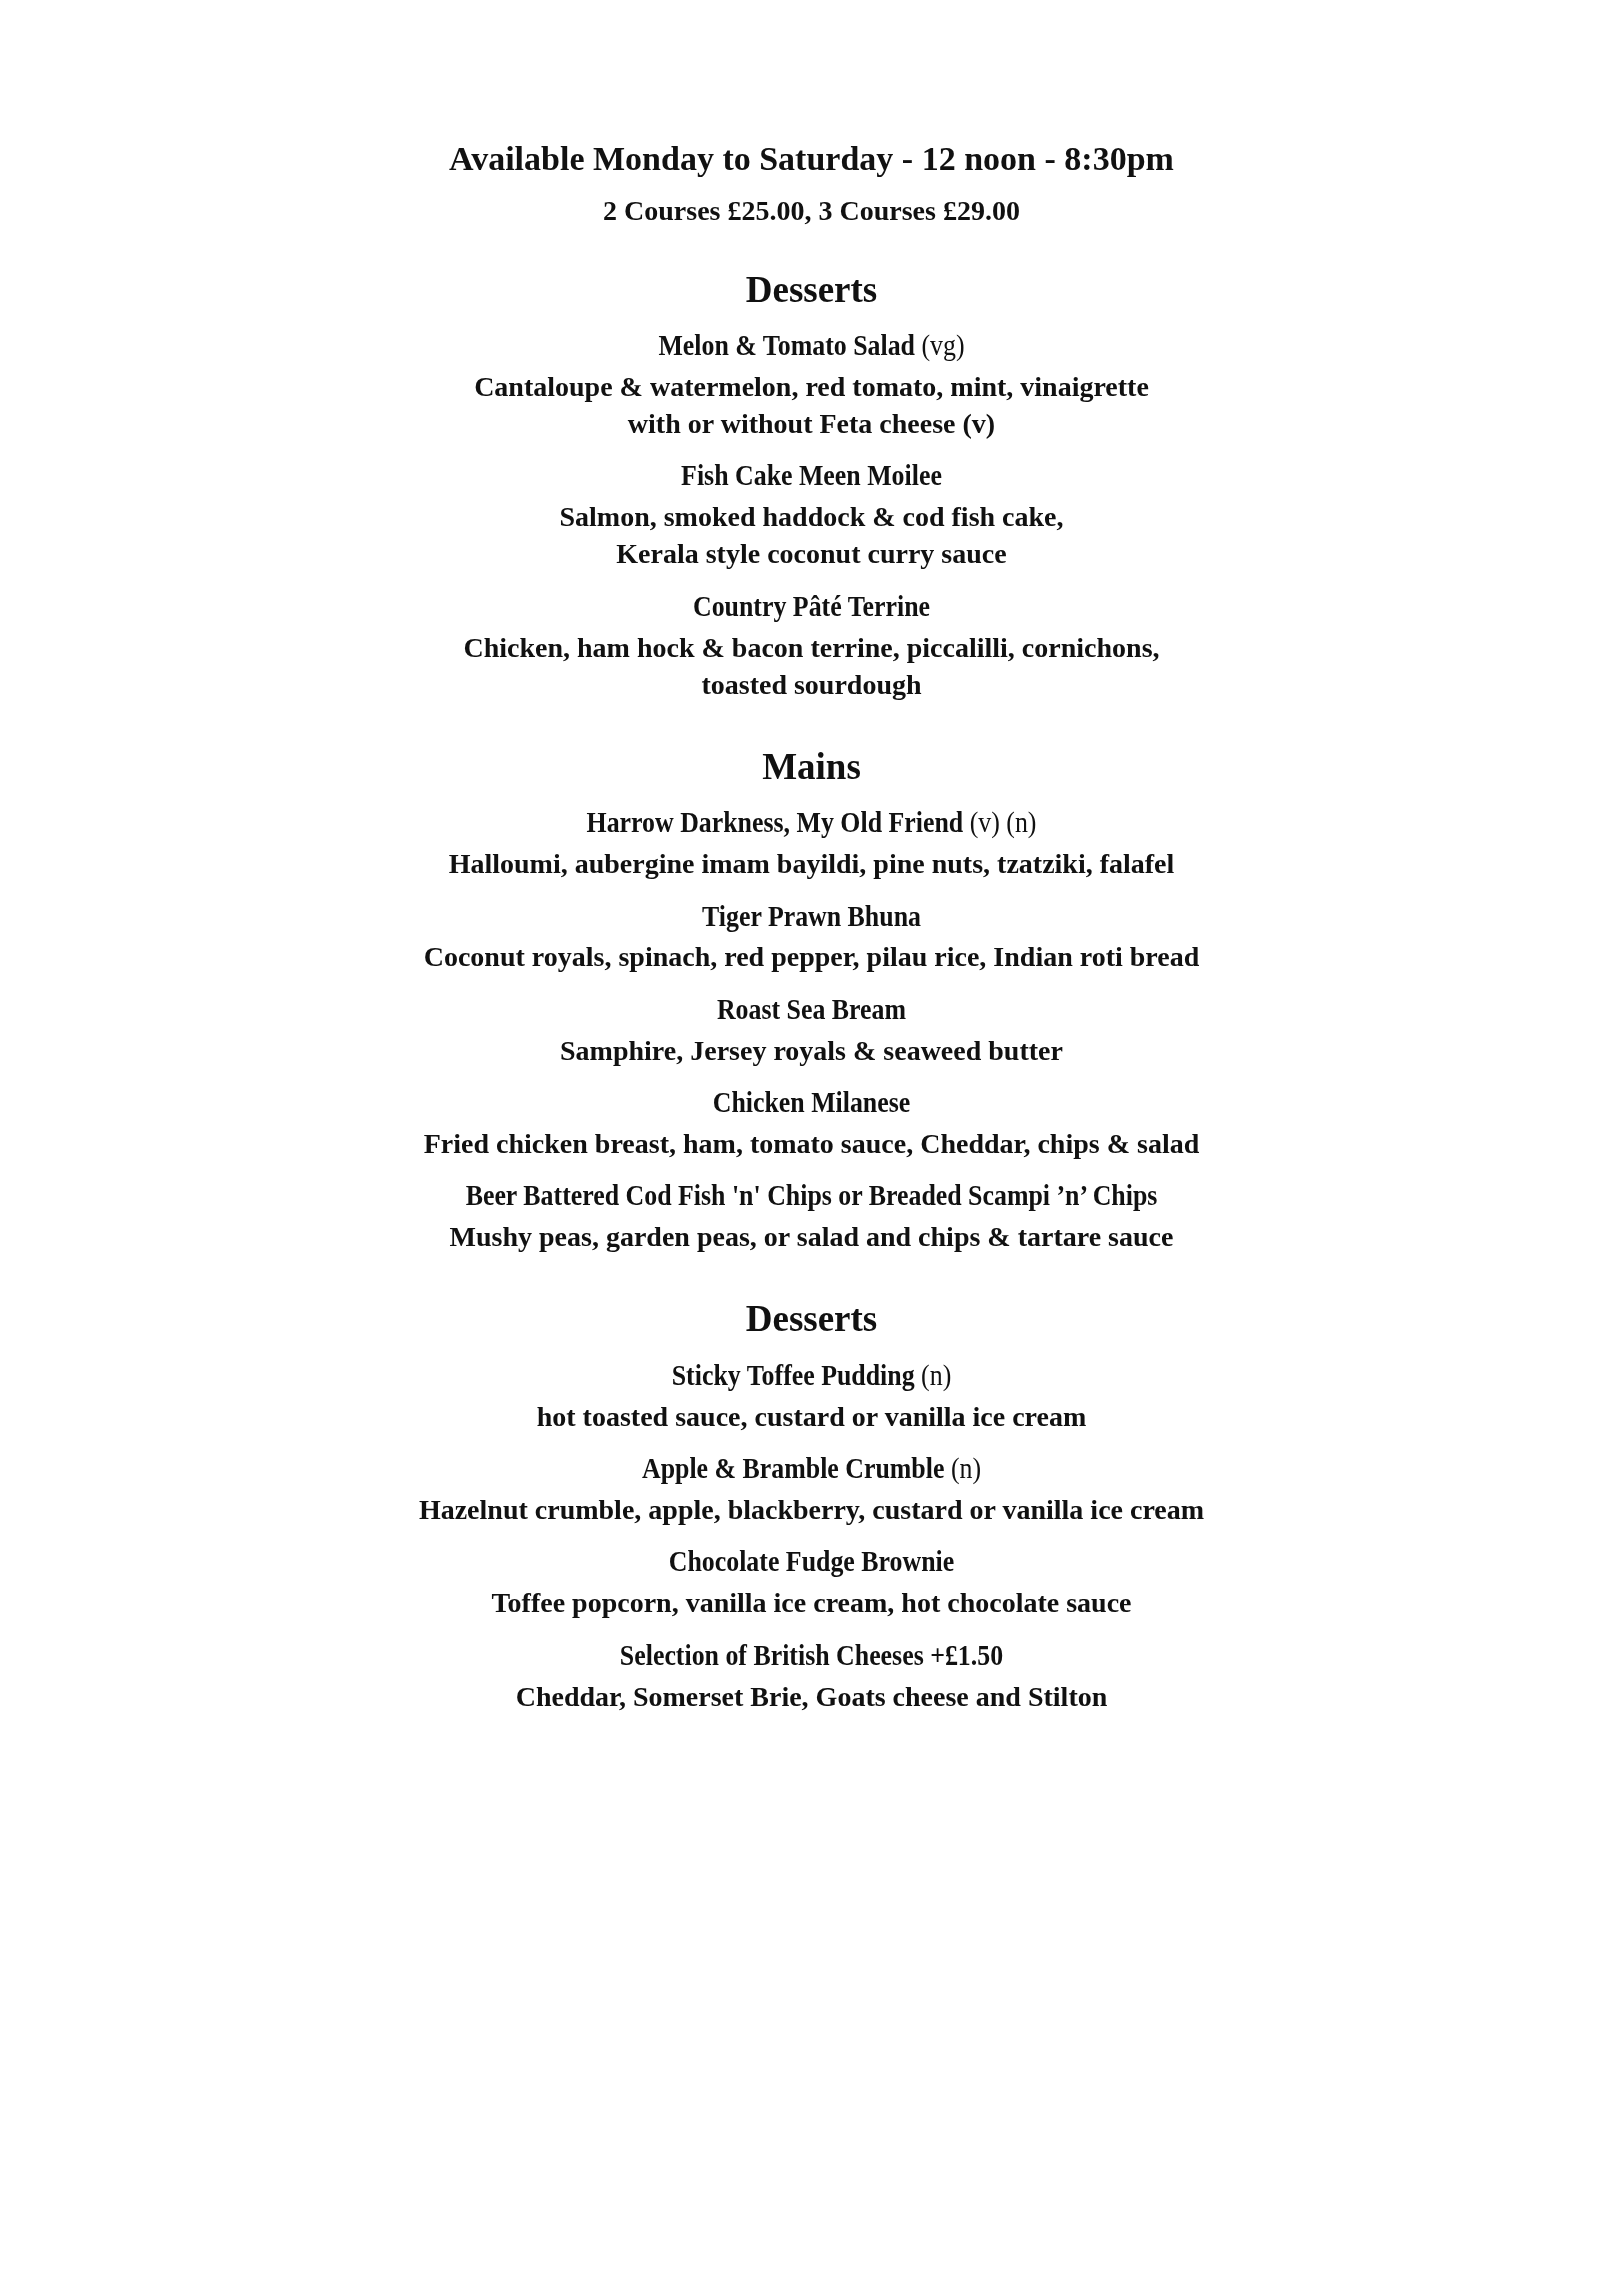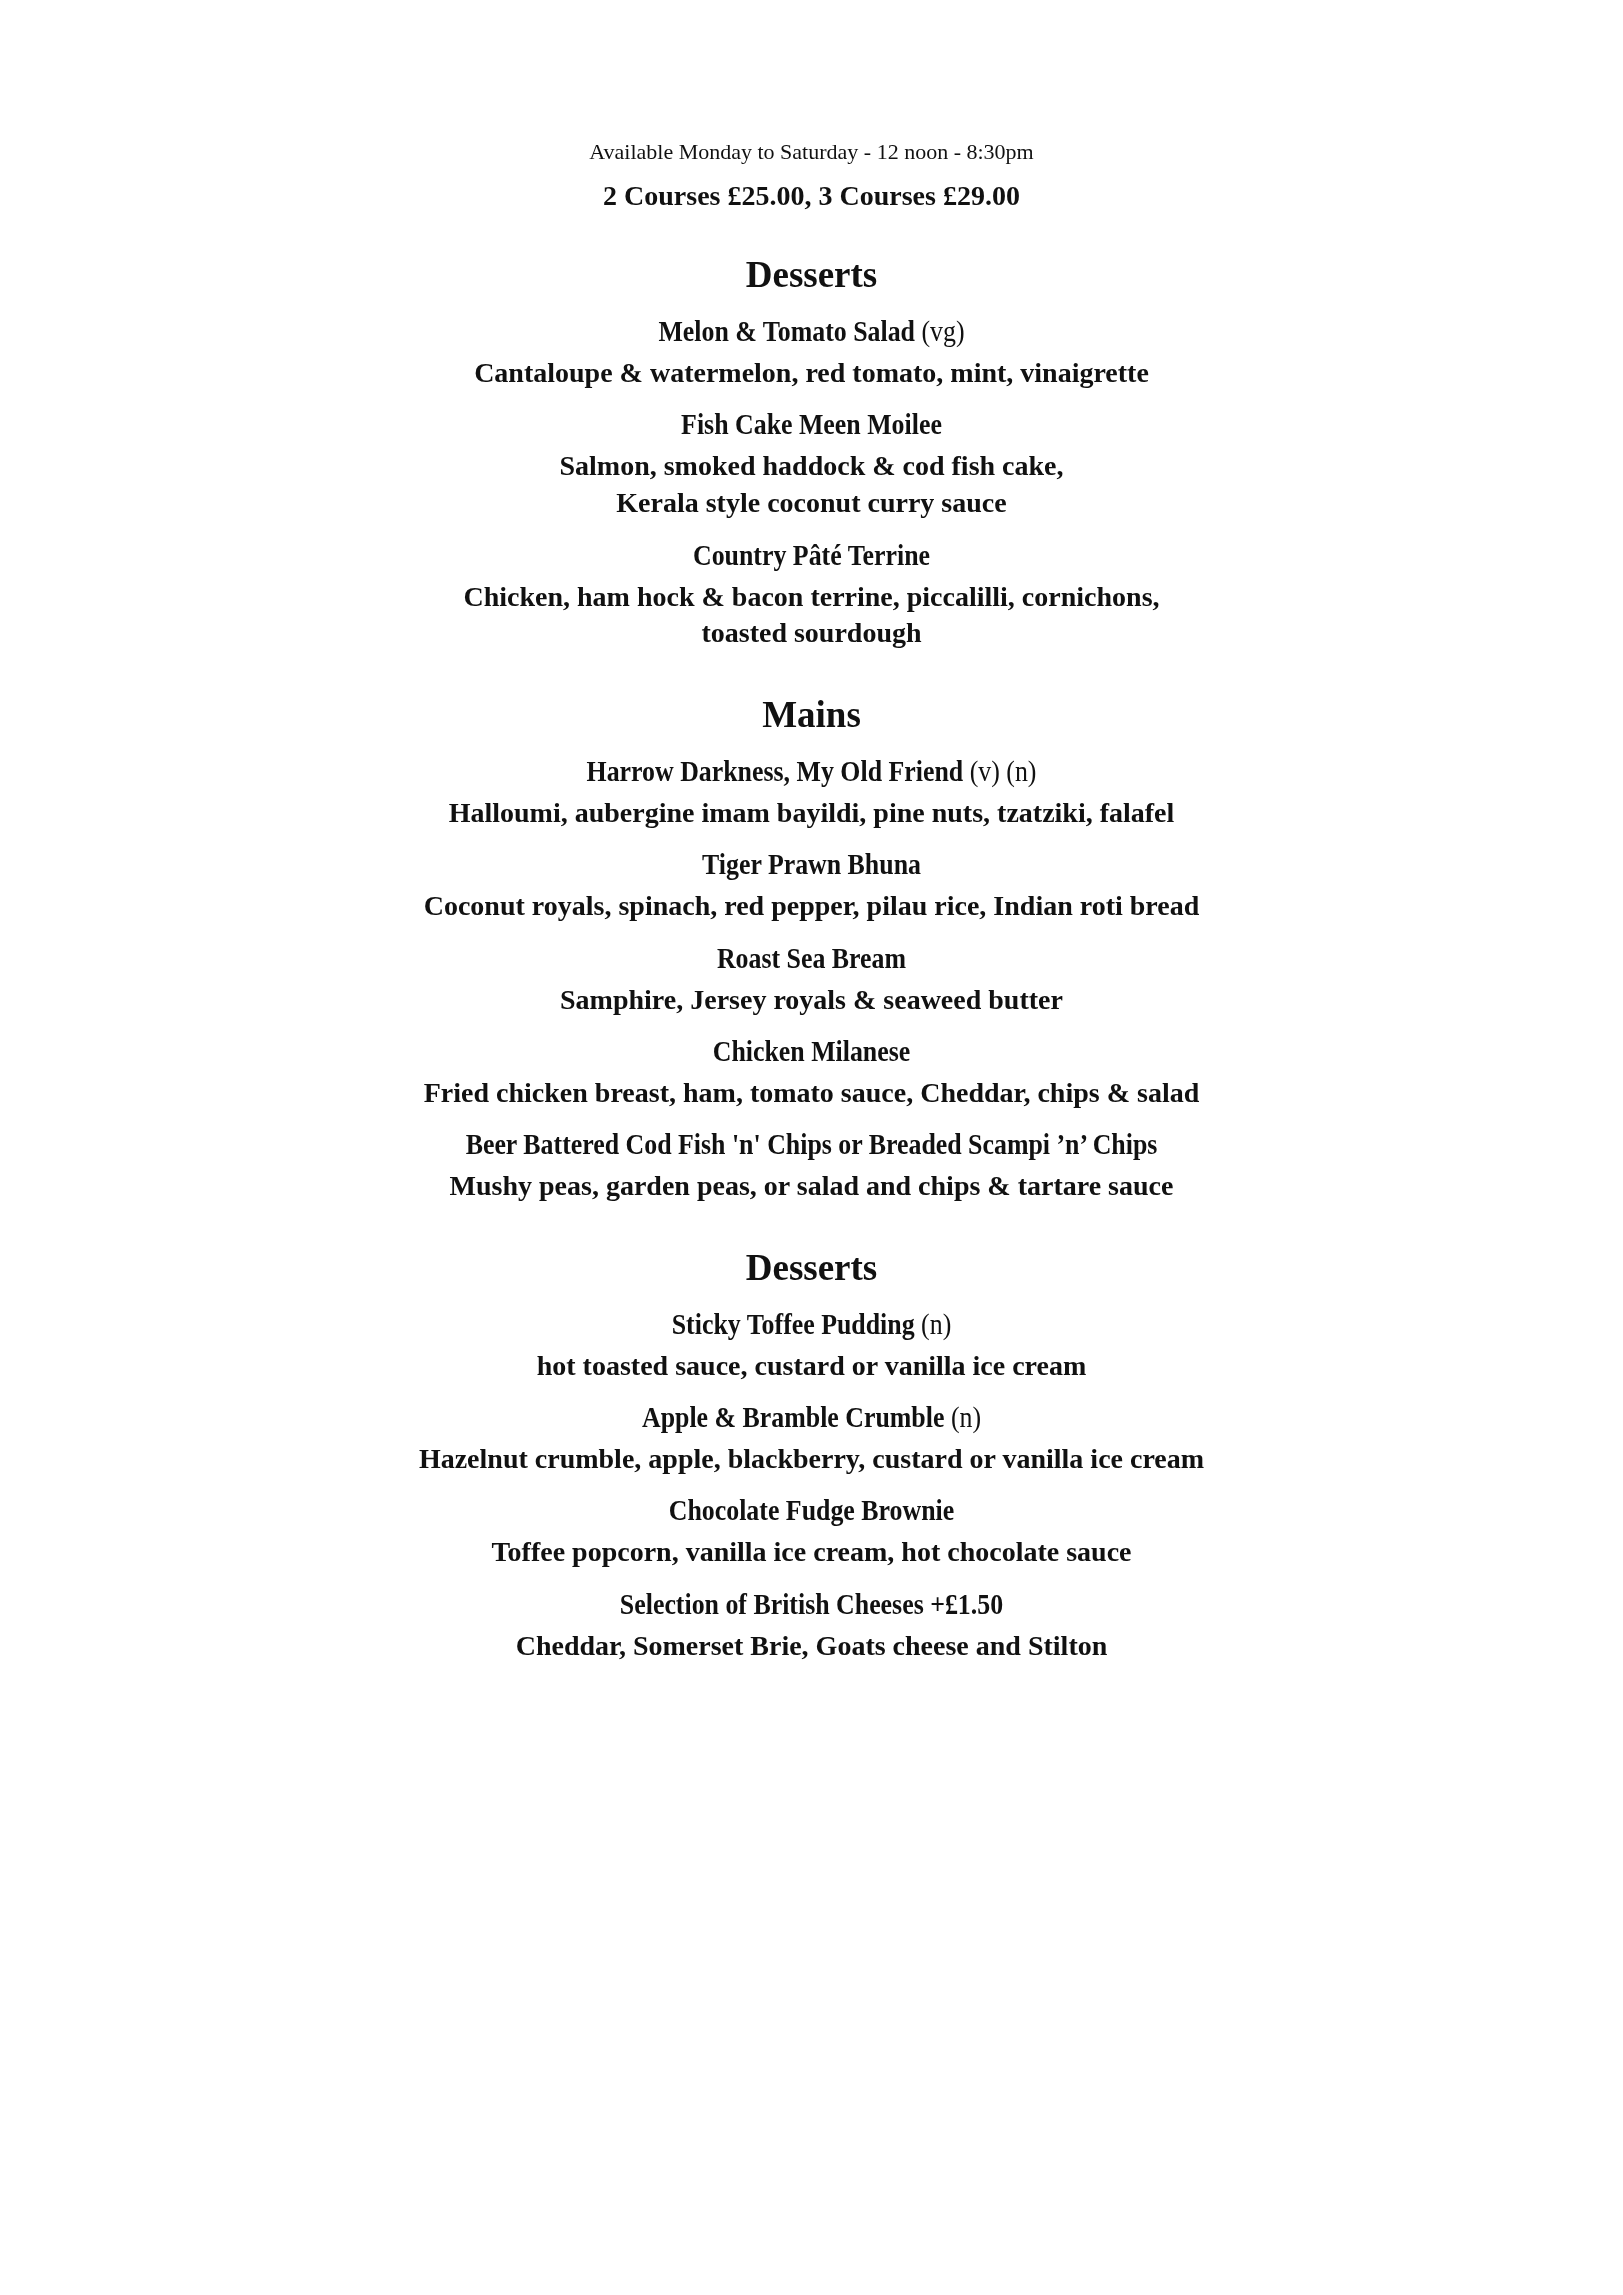--- a/index.html
+++ b/index.html
@@ -36,22 +36,22 @@
     font-weight: 700;
     font-size: 43px;
     letter-spacing: 11px;
     text-indent: 11px;
     line-height: 1;
     margin: 0 0 22px 0;
   }
 
   .menu-availability {
     font-family: "Liberation Serif", "DejaVu Serif", serif;
-    font-weight: 400;
-    font-size: 22px;
+    font-weight: 700;
+    font-size: 34px;
     line-height: 1.18;
     margin: 0 0 14.4px 0;
   }
 
   .menu-pricing {
     font-family: "Liberation Serif", "DejaVu Serif", serif;
     font-weight: 700;
     font-size: 28px;
     line-height: 1.18;
     margin: 0 0 0 0;
@@ -124,20 +124,21 @@
       <p class="menu-pricing">2 Courses £25.00, 3 Courses £29.00</p>
     </div>
 
     <div id="sections-root">
         <div class="section">
           <h2 class="section-heading">Desserts</h2>
           <div class="dish">
             <div class="dish-name"><span>Melon &amp; Tomato Salad</span> <span class="marker">(vg)</span></div>
             <div class="dish-desc">
               <span class="desc-line">Cantaloupe &amp; watermelon, red tomato, mint, vinaigrette</span>
+              <span class="desc-line">with or without Feta cheese (v)</span>
             </div>
           </div>
           <div class="dish">
             <div class="dish-name"><span>Fish Cake Meen Moilee</span></div>
             <div class="dish-desc">
               <span class="desc-line">Salmon, smoked haddock &amp; cod fish cake,</span>
               <span class="desc-line">Kerala style coconut curry sauce</span>
             </div>
           </div>
           <div class="dish">

